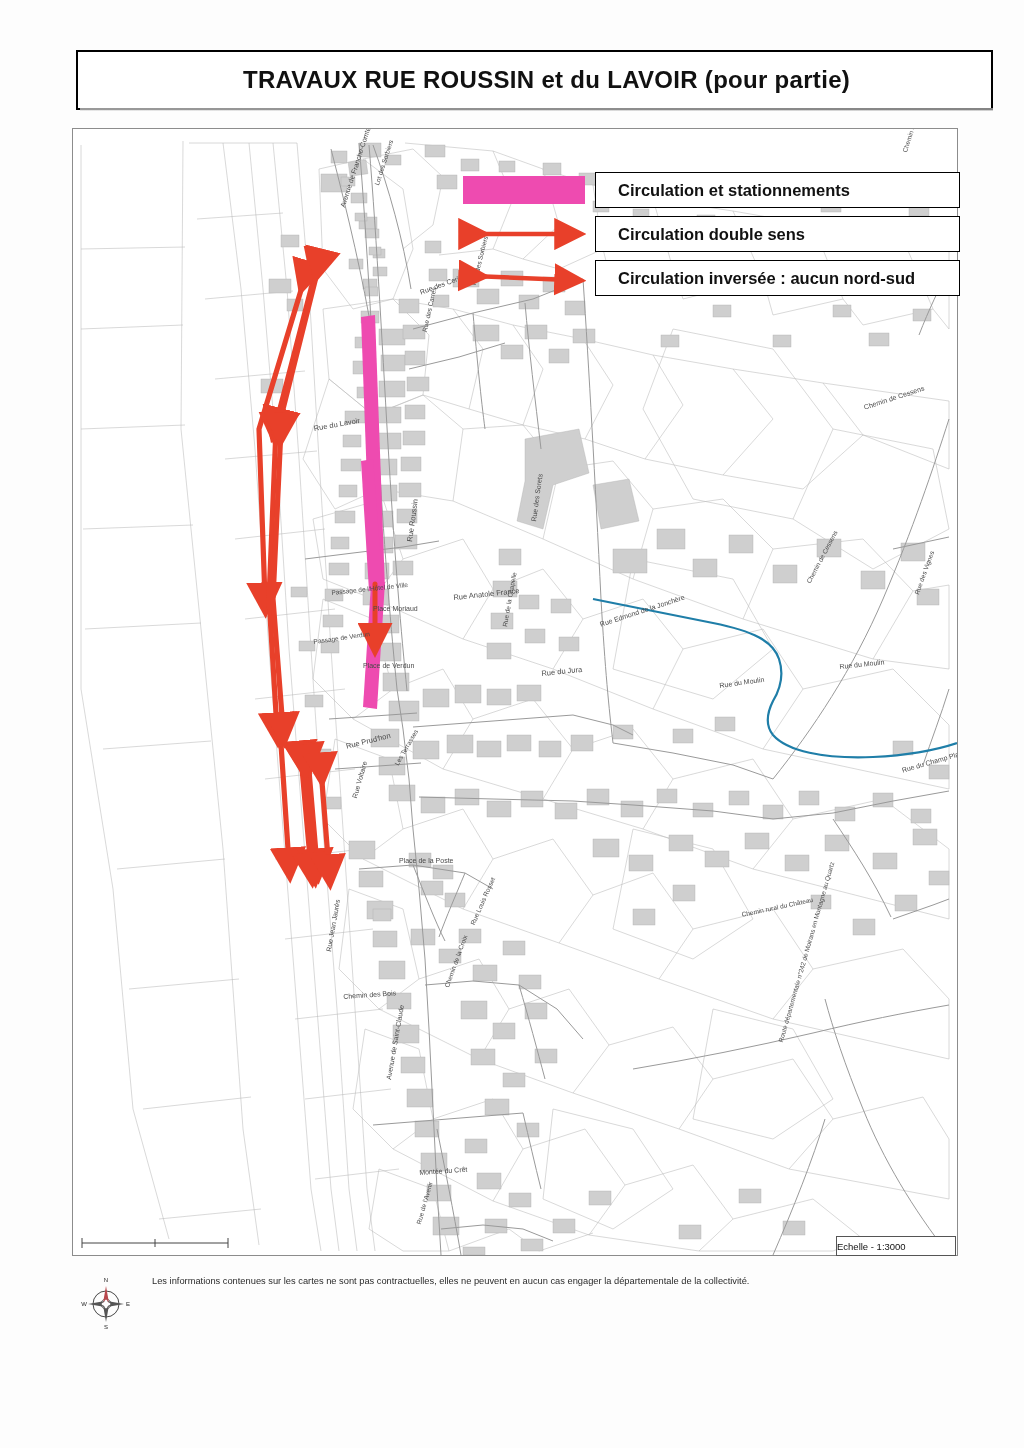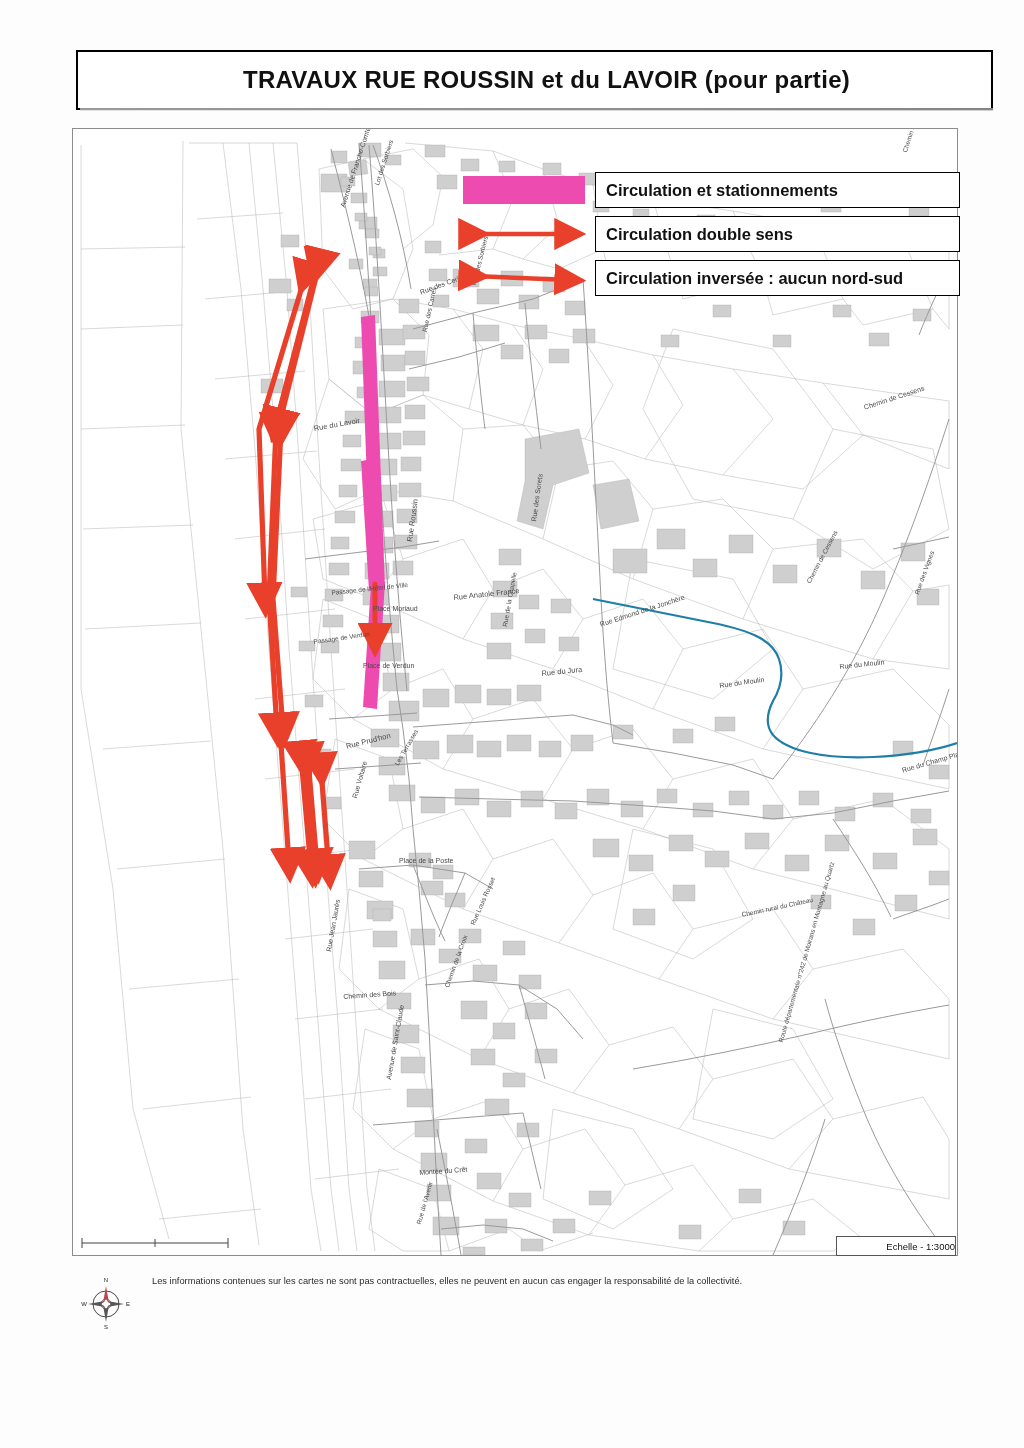--- a/index.html
+++ b/index.html
@@ -80,21 +80,21 @@
   .legend-label {
     position: absolute;
     left: 140px;
     top: 0;
     right: 0;
     height: 100%;
     border: 1.6px solid #000;
     background: #fff;
     display: flex;
     align-items: center;
-    padding-left: 10px;
+    padding-left: 22px;
     font-size: 16.5px;
     font-weight: bold;
     color: #111;
     box-sizing: border-box;
   }
   .legend-swatch {
     position: absolute;
     left: 8px;
     top: 4px;
     width: 122px;
@@ -120,21 +120,21 @@
   .scale-box {
     position: absolute;
     left: 836px;
     top: 1236px;
     width: 118px;
     height: 18px;
     border: 1px solid #555;
     background: #fff;
     display: flex;
     align-items: center;
-    justify-content: flex-end;
+    justify-content: flex-start;
     font-size: 9.5px;
     color: #111;
   }
   .disclaimer {
     position: absolute;
     left: 152px;
     top: 1276px;
     font-size: 9.3px;
     color: #2b2b2b;
     white-space: nowrap;
@@ -675,21 +675,21 @@
     <line x1="2" y1="7" x2="148" y2="7" stroke="#444" stroke-width="1"></line>
     <line x1="2" y1="2" x2="2" y2="12" stroke="#444" stroke-width="1"></line>
     <line x1="75" y1="3" x2="75" y2="11" stroke="#444" stroke-width="1"></line>
     <line x1="148" y1="2" x2="148" y2="12" stroke="#444" stroke-width="1"></line>
   </svg>
 
   <div class="scale-box">
     <span>Echelle - 1:3000</span>
   </div>
 
-  <div class="disclaimer">Les informations contenues sur les cartes ne sont pas contractuelles, elles ne peuvent en aucun cas engager la responsabilité de la collectivité.</div>
+  <div class="disclaimer">Les informations contenues sur les cartes ne sont pas contractuelles, elles ne peuvent en aucun cas engager la départementale de la collectivité.</div>
 
   <svg class="compass" viewBox="0 0 52 58">
     <circle cx="26" cy="32" r="13" fill="none" stroke="#333" stroke-width="0.9"></circle>
     <circle cx="26" cy="32" r="5" fill="none" stroke="#333" stroke-width="0.7"></circle>
     <polygon points="26,14 29,31 26,27 23,31" fill="#b8474d"></polygon>
     <polygon points="26,50 29,33 26,37 23,33" fill="#555"></polygon>
     <polygon points="8,32 25,29 21,32 25,35" fill="#555"></polygon>
     <polygon points="44,32 27,29 31,32 27,35" fill="#555"></polygon>
     <text x="26" y="10" font-size="6" text-anchor="middle" fill="#222" font-family="Liberation Sans, sans-serif">N</text>
     <text x="26" y="57" font-size="6" text-anchor="middle" fill="#222" font-family="Liberation Sans, sans-serif">S</text>

